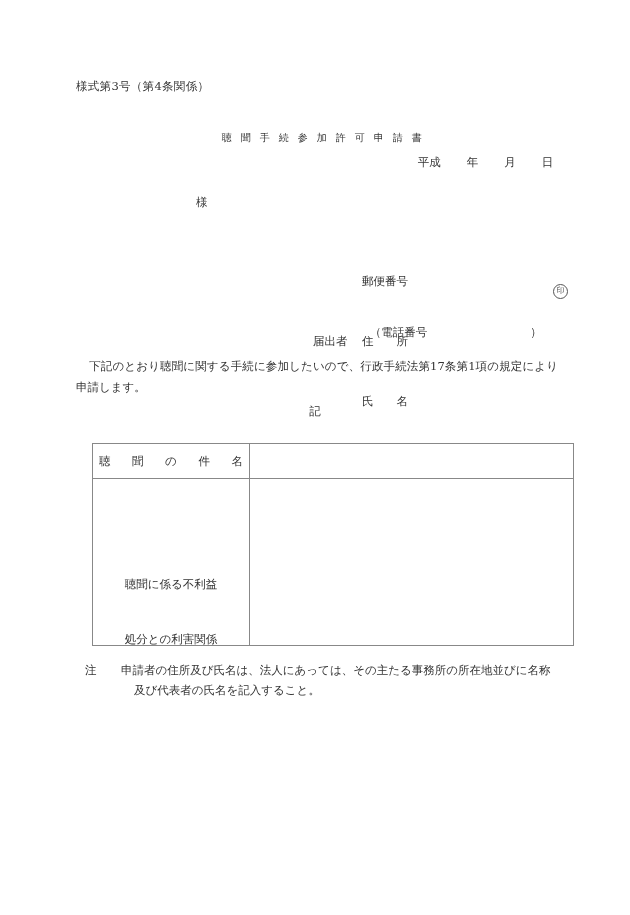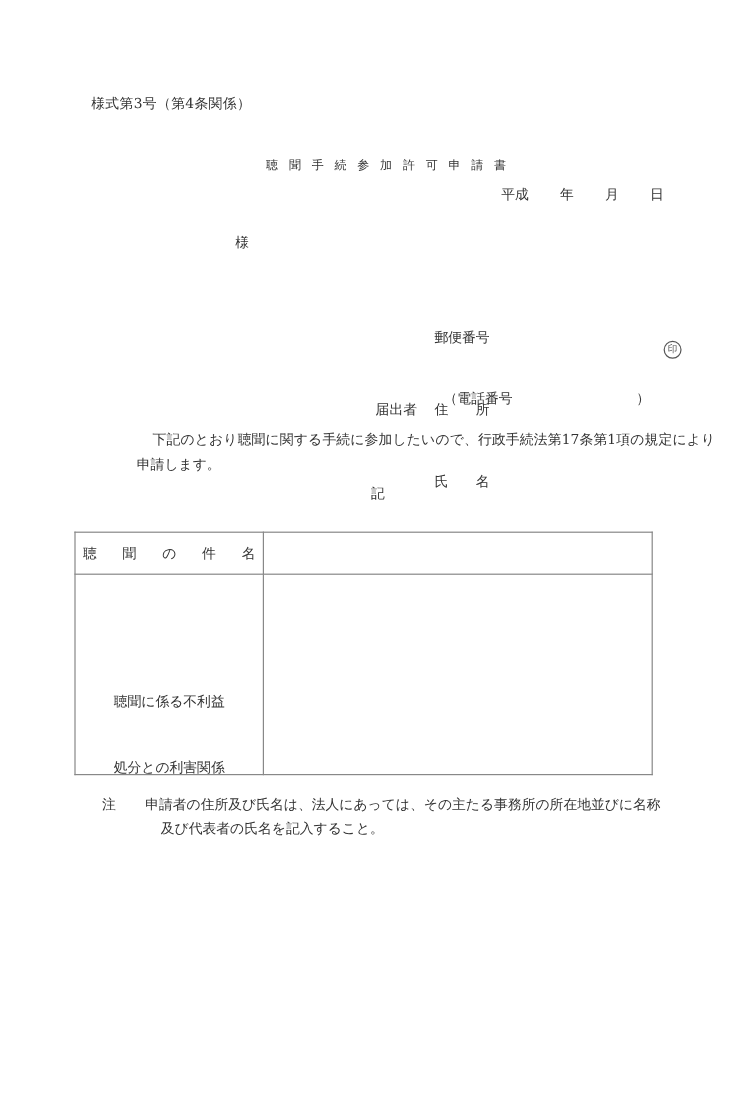--- a/index.html
+++ b/index.html
@@ -112,37 +112,36 @@
 
   
   .body-para {
     left: 76px;
     top: 356px;
     width: 482px;
     font-size: 11.5px;
     line-height: 21px;
     text-align: justify;
     white-space: normal;
-    margin-left: 38px;
   }
   .body-para .indent { display: inline-block; width: 13px; }
 
   
   .ki-marker {
     left: 0;
     top: 404px;
     width: 630px;
     text-align: center;
     font-size: 11.5px;
   }
 
   
   .form-table {
     position: absolute;
-    left: 62px;
+    left: 92px;
     top: 443px;
     width: 479px;
     border-collapse: collapse;
     table-layout: fixed;
   }
   .form-table td {
     border: 1px solid #888888;
     font-size: 11.5px;
     vertical-align: middle;
     padding: 0;

